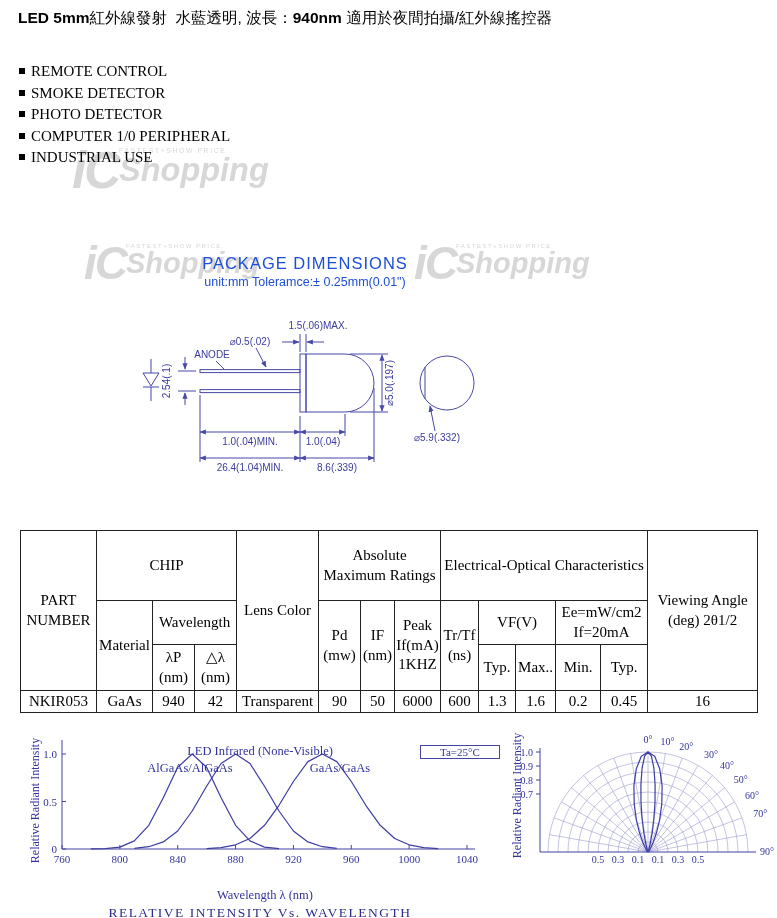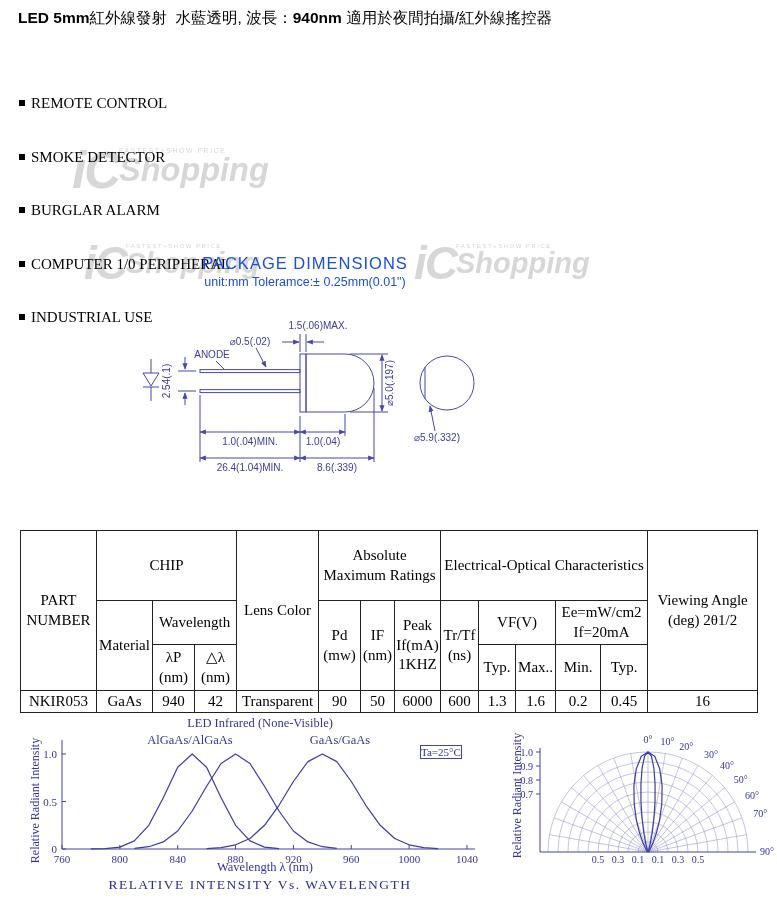--- a/index.html
+++ b/index.html
@@ -8,21 +8,21 @@
           font-family:"Liberation Serif", serif; color:#111; }
   .z { z-index:1; }
 
   
   .hdr { position:absolute; left:18px; top:8px; z-index:1; font-family:"Liberation Sans",sans-serif;
          font-size:15.5px; white-space:pre-wrap; color:#000; }
   .hdr b { font-weight:bold; }
 
   
   .features { position:absolute; left:19px; top:61px; z-index:1; }
-  .feat { font-size:15px; line-height:21.5px; color:#000;margin-top:32px; }
+  .feat { font-size:15px; line-height:21.5px; color:#000; }
   .sq { display:inline-block; width:6px; height:6px; background:#000; margin-right:6px; margin-bottom:2px; }
 
   
   .wm { position:absolute; z-index:0; color:#d7d7d7; font-family:"Liberation Sans",sans-serif;
         font-style:italic; white-space:nowrap; }
   .wm .ic { font-weight:bold; font-size:46px; letter-spacing:-2px; }
   .wm .rest { display:inline-flex; flex-direction:column; line-height:1; vertical-align:top; margin-top:7px; }
   .wm .tag { font-size:6px; letter-spacing:1.5px; font-style:normal; }
   .wm .shop { font-size:29px; font-weight:bold; }
   .wm1 { left:72px; top:140px; transform:scale(1.12); transform-origin:left top; }
@@ -44,24 +44,24 @@
   table.spec td { border:1px solid #222; text-align:center; vertical-align:middle;
                   padding:0 1px; line-height:1.3; overflow:hidden; }
   tr.hr1 td { height:70px; }
   tr.hr2 td { height:44px; }
   tr.hr3 td { height:46px; }
   tr.dr  td { height:22px; }
   td.pad-v { padding:0 16px; }
 
   
   .clab { position:absolute; z-index:1; text-align:center; font-family:"Liberation Serif",serif;
-          color:#33339c; font-size:12.5px; }
+          color:#33339c; font-size:12.5px;margin-top:28px; }
   .vlab { position:absolute; z-index:1; transform:rotate(-90deg); white-space:nowrap; text-align:center;
           font-family:"Liberation Serif",serif; font-size:12px; color:#33339c; }
-  .ta-box { position:absolute; z-index:1; border:1px solid #4444a4; padding:0 0; font-size:11px;
+  .ta-box { position:absolute; z-index:1; border:1px solid #4444a4; padding:0 19px; font-size:11px;
             font-family:"Liberation Serif",serif; color:#33339c; }
   .cap { letter-spacing:1.5px; font-size:13.5px; color:#2c2c8e; }
   svg.chart { position:absolute; z-index:1; }
   .ax { stroke:#4343a2; stroke-width:1; fill:none; }
   .grid { stroke:#9a9ace; stroke-width:0.6; fill:none; }
   .curve { stroke:#3c3ca2; stroke-width:1.2; fill:none; stroke-linejoin:round; }
   text.tick { fill:#33339c; font-family:"Liberation Serif",serif; font-size:11px; }
   text.ticks { fill:#33339c; font-family:"Liberation Serif",serif; font-size:10px; }
 </style>
 </head>
@@ -86,21 +86,21 @@
         <span class="tag">FASTEST+SHOW PRICE</span>
         <span class="shop">Shopping</span>
       </span>
   </div>
 
   <div class="hdr"><b>LED 5mm</b><span>紅外線發射  水藍透明, 波長：</span><b>940nm</b><span> 適用於夜間拍攝/紅外線搖控器</span></div>
 
   <div class="features">
     <div class="feat"><span class="sq"></span><span>REMOTE CONTROL</span></div>
     <div class="feat"><span class="sq"></span><span>SMOKE DETECTOR</span></div>
-    <div class="feat"><span class="sq"></span><span>BURGLAR ALARM</span></div>
+    <div class="feat"><span class="sq"></span><span>PHOTO DETECTOR</span></div>
     <div class="feat"><span class="sq"></span><span>COMPUTER 1/0 PERIPHERAL</span></div>
     <div class="feat"><span class="sq"></span><span>INDUSTRIAL USE</span></div>
   </div>
 
   <div class="pkg-head">
     <div class="pkg-title">PACKAGE DIMENSIONS</div>
     <div class="pkg-sub">unit:mm Toleramce:± 0.25mm(0.01")</div>
   </div>
 
   <svg class="z" width="360" height="185" style="position:absolute;left:130px;top:300px">

